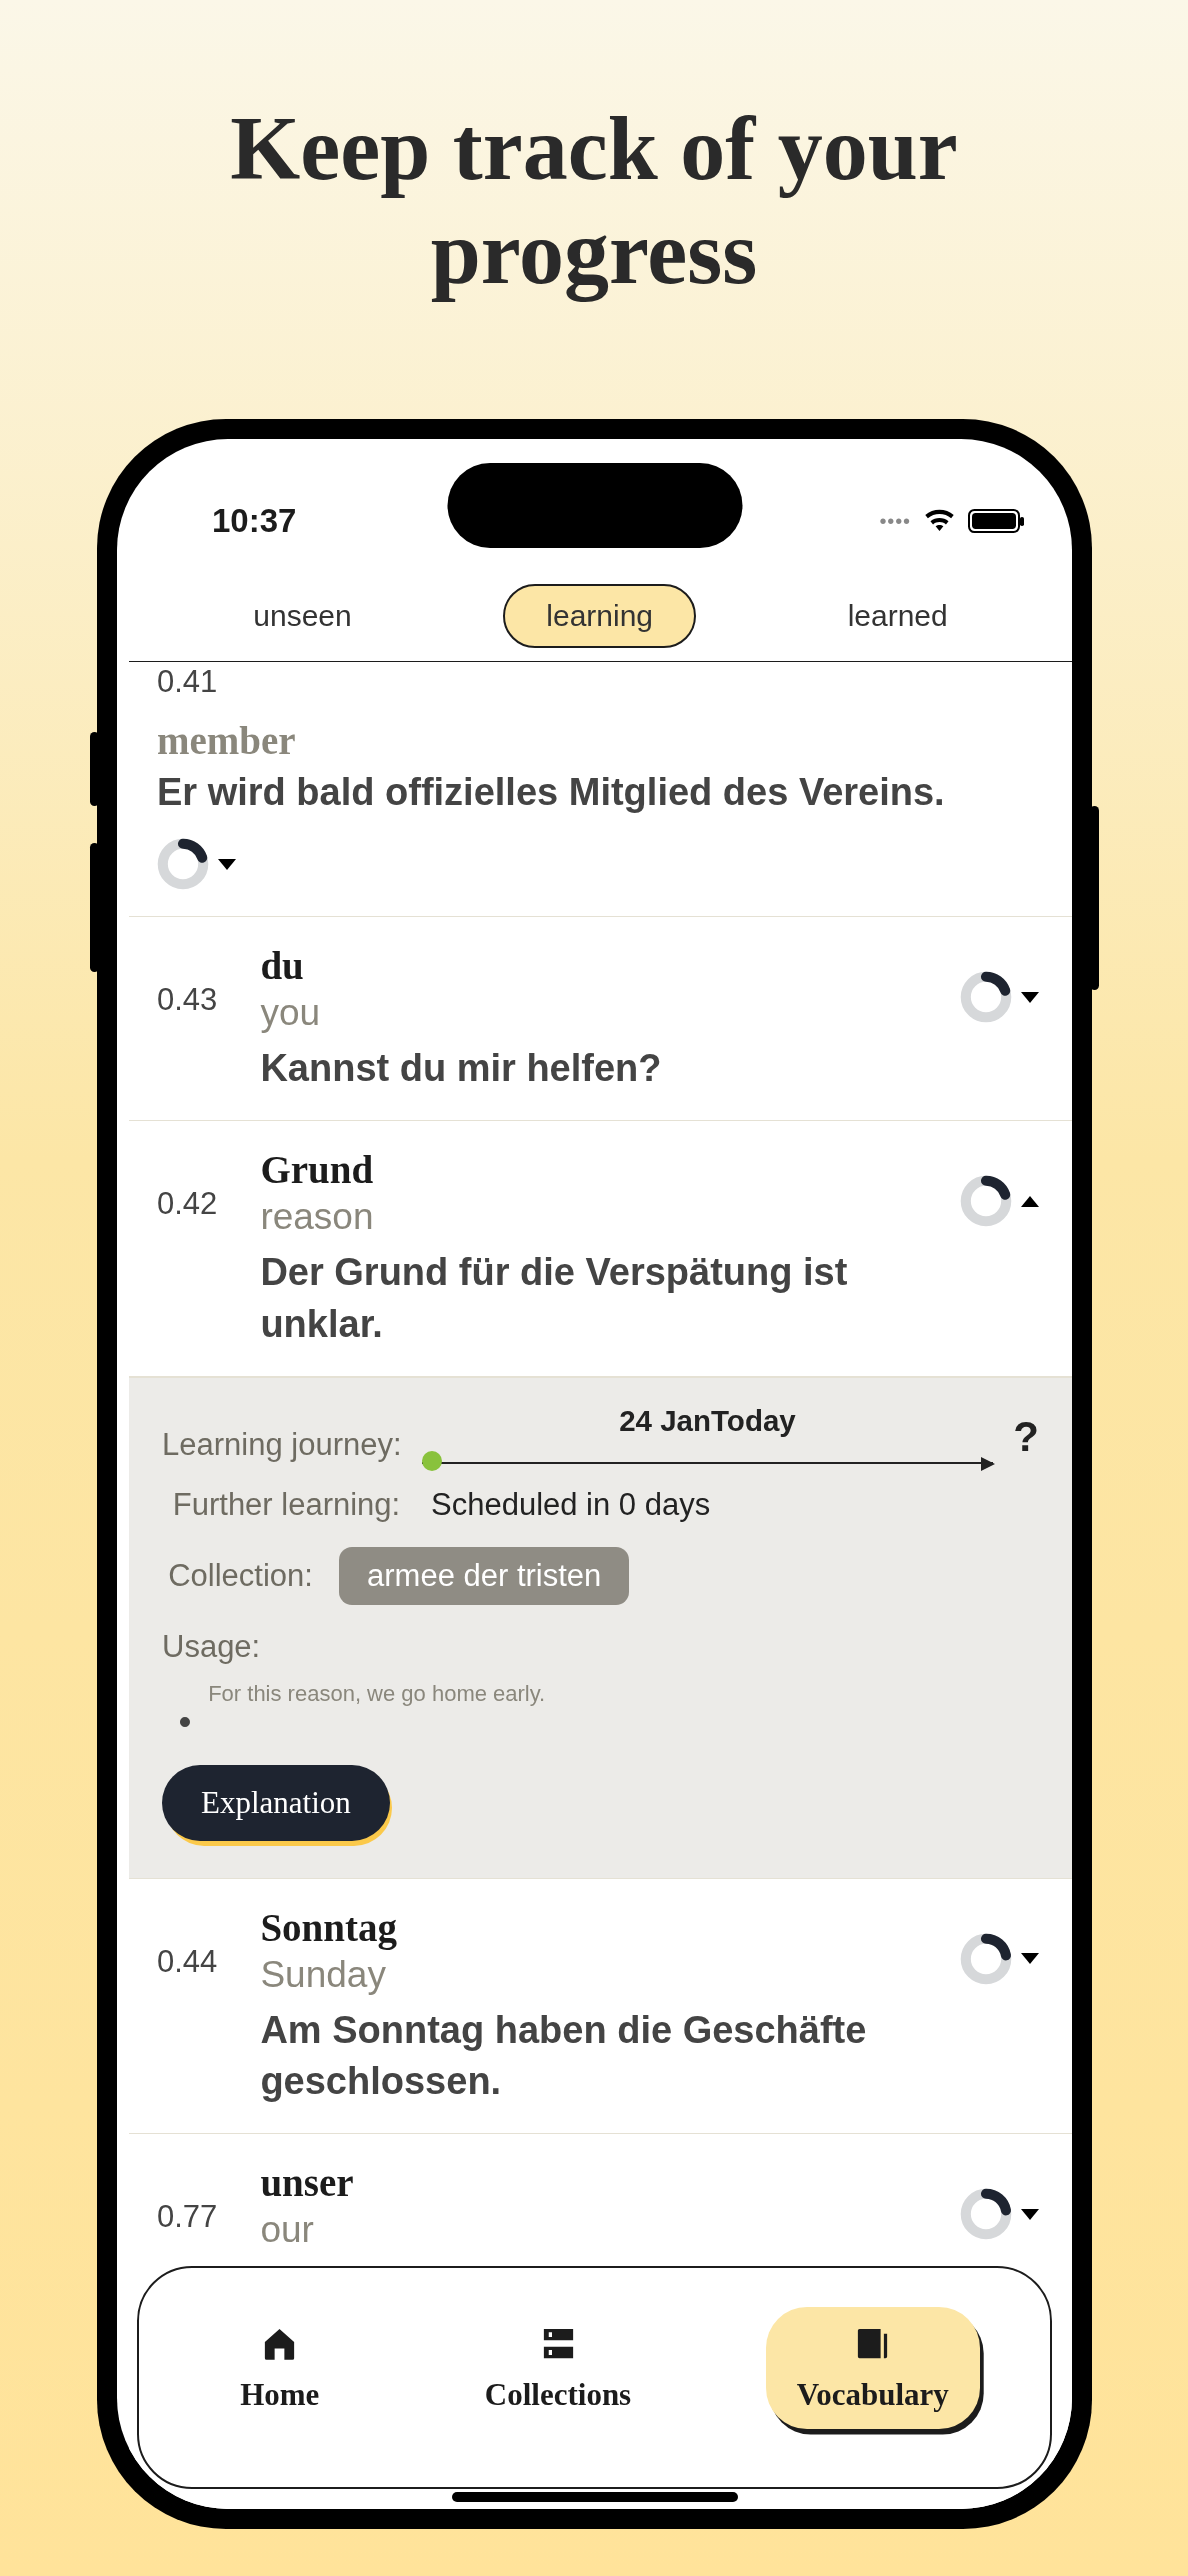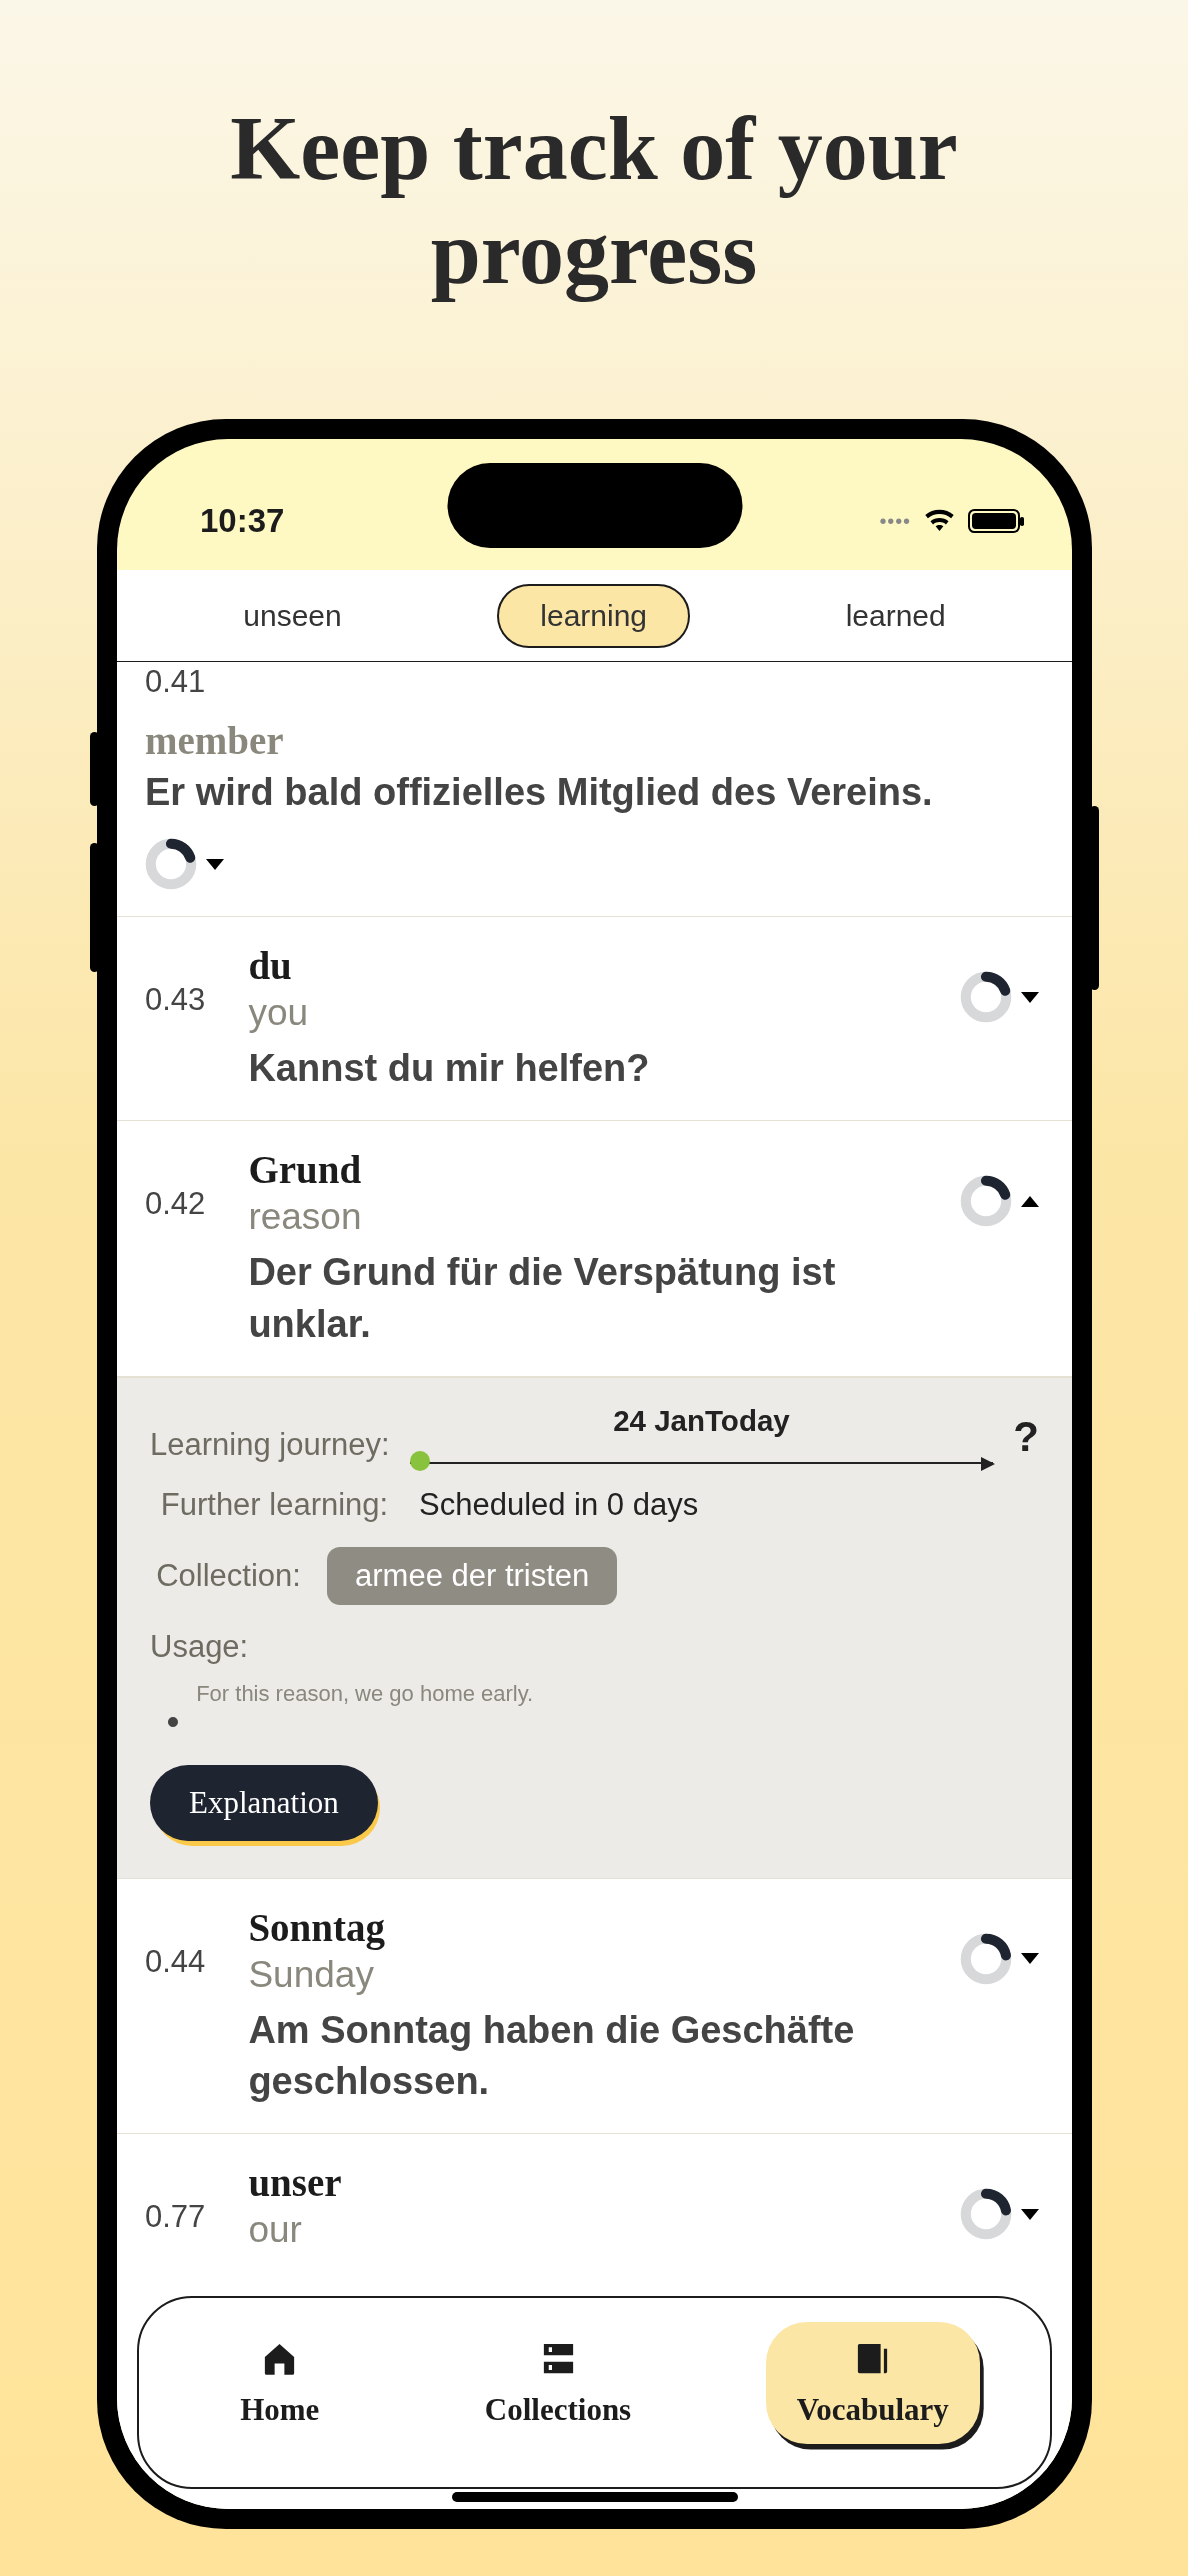--- a/index.html
+++ b/index.html
@@ -30,25 +30,26 @@
     border-radius: 129px;
     padding: 20px;
   }
   .side-btn-l1 { position:absolute; left:-7.4px; top:313px; width:9.2px; height:74px; background:#000; border-radius:5.5px; }
   .side-btn-l2 { position:absolute; left:-7.4px; top:424px; width:9.2px; height:129px; background:#000; border-radius:5.5px; }
   .side-btn-r  { position:absolute; right:-7.4px; top:387px; width:9.2px; height:184px; background:#000; border-radius:5.5px; }
 
   .screen {
     width: 100%;
     height: 100%;
-    background: #fef9c3;
+    background: #ffffff;
     border-radius: 111px;
     position: relative;
     overflow: hidden;
     font-family: -apple-system, "Helvetica Neue", Arial, sans-serif;
+    padding-left: 12px;
   }
 
   
   .island {
     position: absolute;
     top: 24px;
     left: 50%;
     transform: translateX(-50%);
     width: 295px;
     height: 85px;
@@ -266,21 +267,21 @@
 
   
   .bottom-nav {
     position:absolute;
     bottom: 20px;
     left: 20px;
     right: 20px;
     background:#fff;
     border: 2.3px solid #1c1c1c;
     border-radius: 55px;
-    height: 193px;
+    height: 223px;
     display:flex;
     align-items:center;
     justify-content: space-around;
     padding: 0 18.4px 18.4px 18.4px;
     z-index:5;
   }
   .nav-item {
     display:flex;
     flex-direction:column;
     align-items:center;

